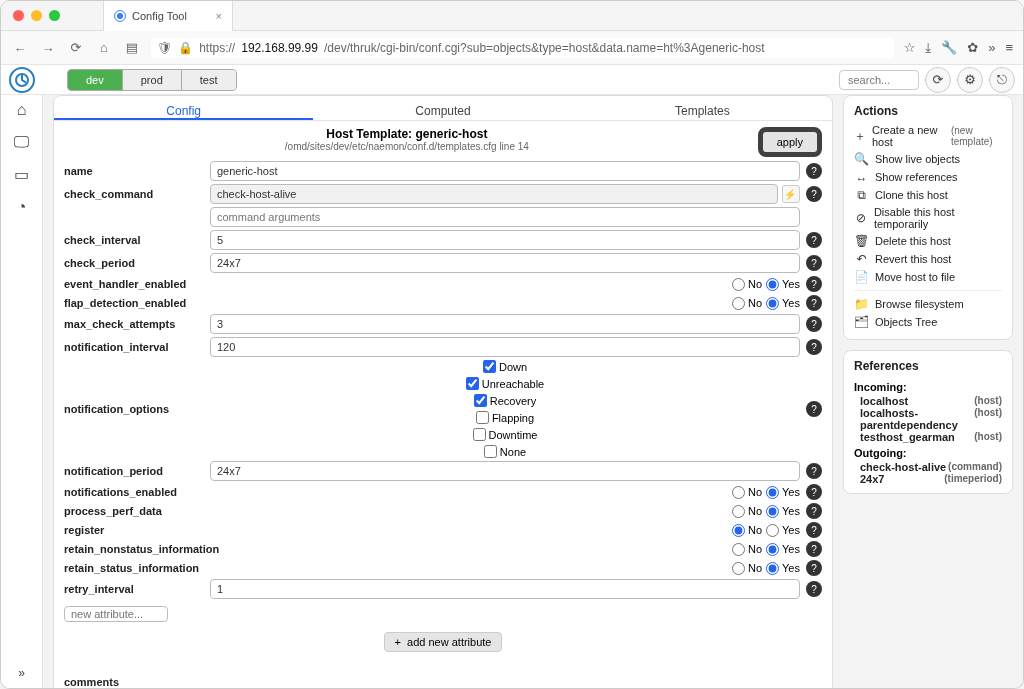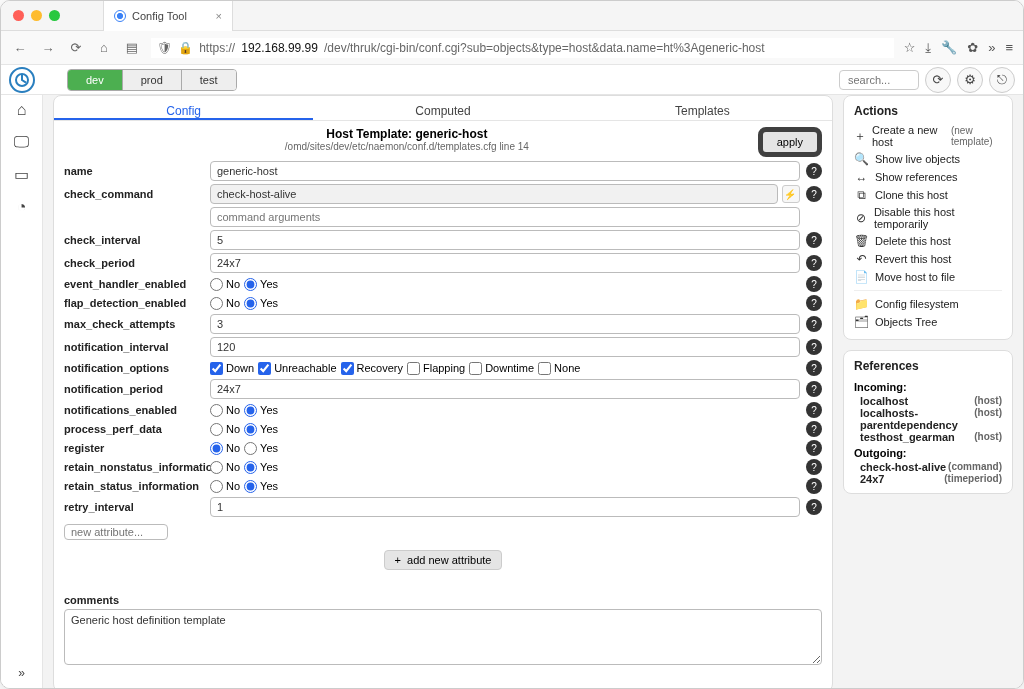--- a/index.html
+++ b/index.html
@@ -62,25 +62,25 @@
 
 .form { padding: 0 10px 6px; }
 .row { display: flex; align-items: center; gap: 6px; margin-bottom: 3px; }
 .row .label { width: 140px; font-size: 11px; color: #222; font-weight: bold; }
 .row .ctrl { flex: 1; display: flex; align-items: center; gap: 4px; }
 .textin { flex: 1; border: 1px solid #bbb; border-radius: 4px; padding: 3px 6px; font-size: 11px; background: #fff; color:#333; height:20px; }
 .textin.cmd { background: #f1f1f1; }
 .helpq { width: 16px; height: 16px; border-radius: 50%; background: #333; color: #fff; font-size: 10px; display: flex; align-items: center; justify-content: center; cursor: help; }
 .wiz { width: 18px; height: 18px; border: 1px solid #ccc; border-radius: 3px; display:flex; align-items:center; justify-content:center; font-size:10px; background:#f7f7f7; cursor:pointer; }
 
-.radios { display: flex; gap: 14px; font-size: 11px; align-items:center; }
+.radios { display: flex; gap: 14px; font-size: 11px; align-items:center;justify-content:flex-end; }
 .radios label { display: flex; align-items: center; gap: 3px; }
 input[type=radio] { accent-color: #2563eb; margin:0; }
 input[type=checkbox] { accent-color: #2563eb; margin:0; }
-.checks { display: flex; gap: 10px; font-size: 11px; flex-wrap: wrap; }
+.checks { display: flex; gap: 10px; font-size: 11px; flex-wrap: wrap; flex-direction: column; }
 .checks label { display: flex; align-items: center; gap: 3px; }
 
 .newattr { margin: 4px 0 6px; border: 1px solid #bbb; border-radius: 4px; padding: 1px 6px; font-size: 11px; color: #888; width: 104px; }
 .addattr-row { text-align: center; margin: 4px 0 6px; }
 .addattr-btn { background: #e5e5e5; border: 1px solid #ccc; border-radius: 4px; padding: 3px 10px; font-size: 11px; cursor: pointer; }
 
 .comments-area { width: 100%; border: 1px solid #bbb; border-radius: 4px; padding: 4px 6px; font-size: 11px; height: 56px; resize: vertical; font-family: inherit; color:#333; }
 
 .bottom-actions { display: flex; gap: 40px; justify-content: center; padding: 8px 0 10px; }
 
@@ -342,21 +342,21 @@
                 <span class="ic">↶</span>
                 <span>Revert this host</span>
               </div>
               <div class="action-item">
                 <span class="ic">📄</span>
                 <span>Move host to file</span>
               </div>
               <div class="action-sep"></div>
               <div class="action-item">
                 <span class="ic">📁</span>
-                <span>Config filesystem</span>
+                <span>Browse filesystem</span>
               </div>
               <div class="action-item">
                 <span class="ic">🗂</span>
                 <span>Objects Tree</span>
               </div>
             </div>
         </div>
 
         <div class="card">
           <div class="panel-title">References</div>

